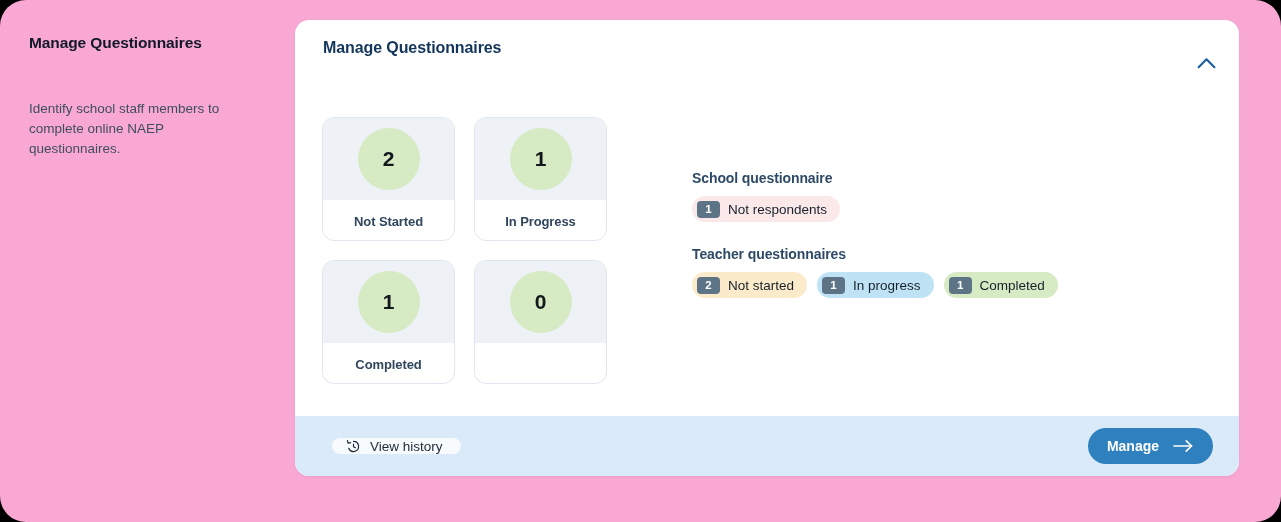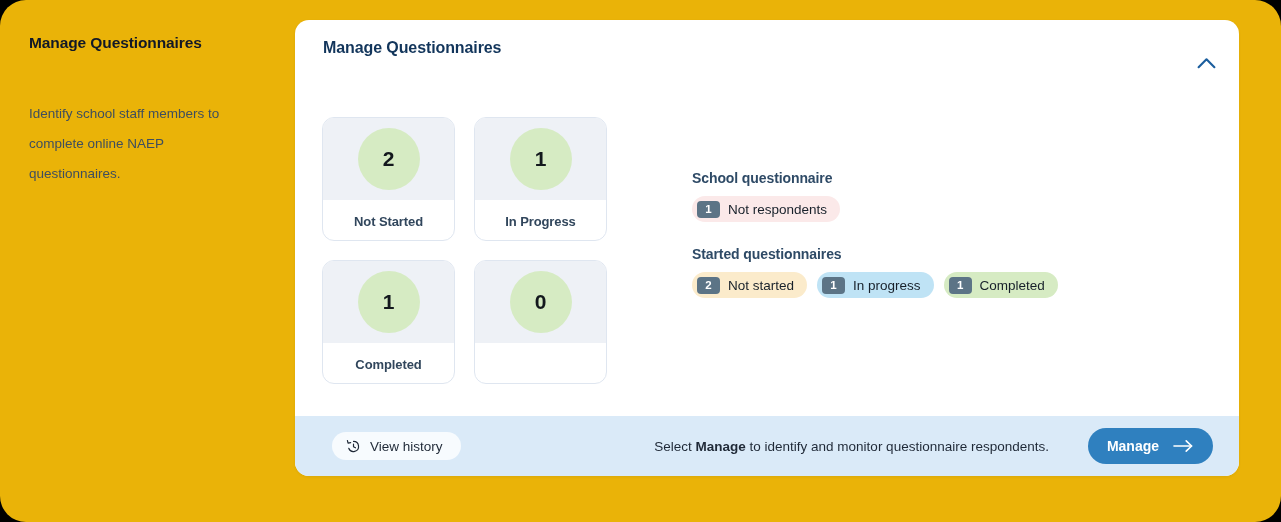--- a/index.html
+++ b/index.html
@@ -14,21 +14,21 @@
     font-family: "Liberation Sans", sans-serif;
   }
 
   
   .page-shell {
     position: absolute;
     left: 0;
     top: 0;
     width: 1281px;
     height: 522px;
-    background: #eab308;
+    background: #f9a8d4;
     border-radius: 26px;
     overflow: hidden;
   }
 
   
   .sidebar {
     position: absolute;
     left: 29px;
     top: 34px;
     width: 240px;
@@ -40,21 +40,21 @@
     letter-spacing: -0.1px;
     margin: 0;
   }
   .sidebar-desc {
     margin: 0;
     position: absolute;
     top: 65px;
     left: 0;
     width: 222px;
     font-size: 13.5px;
-    line-height: 30px;
+    line-height: 20px;
     color: #3f4e5e;
   }
 
   
   .card {
     position: absolute;
     left: 295px;
     top: 20px;
     width: 944px;
     height: 456px;
@@ -221,21 +221,21 @@
     background: #daeaf8;
     display: flex;
     align-items: center;
   }
   .view-history {
     position: absolute;
     left: 37px;
     display: inline-flex;
     align-items: center;
     gap: 9px;
-    height: 28px;
+    height: 16px;
     padding: 0 18px 0 14px;
     background: #f7fbfe;
     border: none;
     border-radius: 16px;
     font-size: 13.5px;
     color: #1f2937;
     cursor: pointer;
     font-family: "Liberation Sans", sans-serif;
   }
   .view-history svg { display: block; }
@@ -323,21 +323,21 @@
           <h2 class="group-title">School questionnaire</h2>
           <div class="badge-row">
             <span class="badge badge-pink">
               <span class="badge-count">1</span>
               <span>Not respondents</span>
             </span>
           </div>
         </div>
 
         <div class="status-group">
-          <h2 class="group-title">Started questionnaires</h2>
+          <h2 class="group-title">Teacher questionnaires</h2>
           <div class="badge-row">
             <span class="badge badge-cream">
               <span class="badge-count">2</span>
               <span>Not started</span>
             </span>
             <span class="badge badge-blue">
               <span class="badge-count">1</span>
               <span>In progress</span>
             </span>
             <span class="badge badge-green">
@@ -355,23 +355,20 @@
         <span>
           <svg width="15" height="15" viewBox="0 0 16 16" fill="none">
             <path d="M8 2.6a5.4 5.4 0 1 1-5.06 7.3" stroke="#1f2937" stroke-width="1.25" stroke-linecap="round" fill="none"></path>
             <path d="M1.5 1.6 L2.2 4.4 L5 3.8" stroke="#1f2937" stroke-width="1.25" stroke-linecap="round" stroke-linejoin="round" fill="none"></path>
             <path d="M8 5.3 V8.2 L10.1 9.4" stroke="#1f2937" stroke-width="1.25" stroke-linecap="round" stroke-linejoin="round" fill="none"></path>
           </svg>
         </span>
         <span>View history</span>
       </button>
 
-      <div class="footer-hint">
-        <span>Select </span><b>Manage</b><span> to identify and monitor questionnaire respondents.</span>
-      </div>
 
       <button class="manage-btn">
         <span>Manage</span>
         <span>
           <svg width="21" height="14" viewBox="0 0 21 14" fill="none">
             <path d="M1 7 H18.5" stroke="#ffffff" stroke-width="1.6" stroke-linecap="round"></path>
             <path d="M13.2 1.8 L18.6 7 L13.2 12.2" stroke="#ffffff" stroke-width="1.6" stroke-linecap="round" stroke-linejoin="round" fill="none"></path>
           </svg>
         </span>
       </button>

